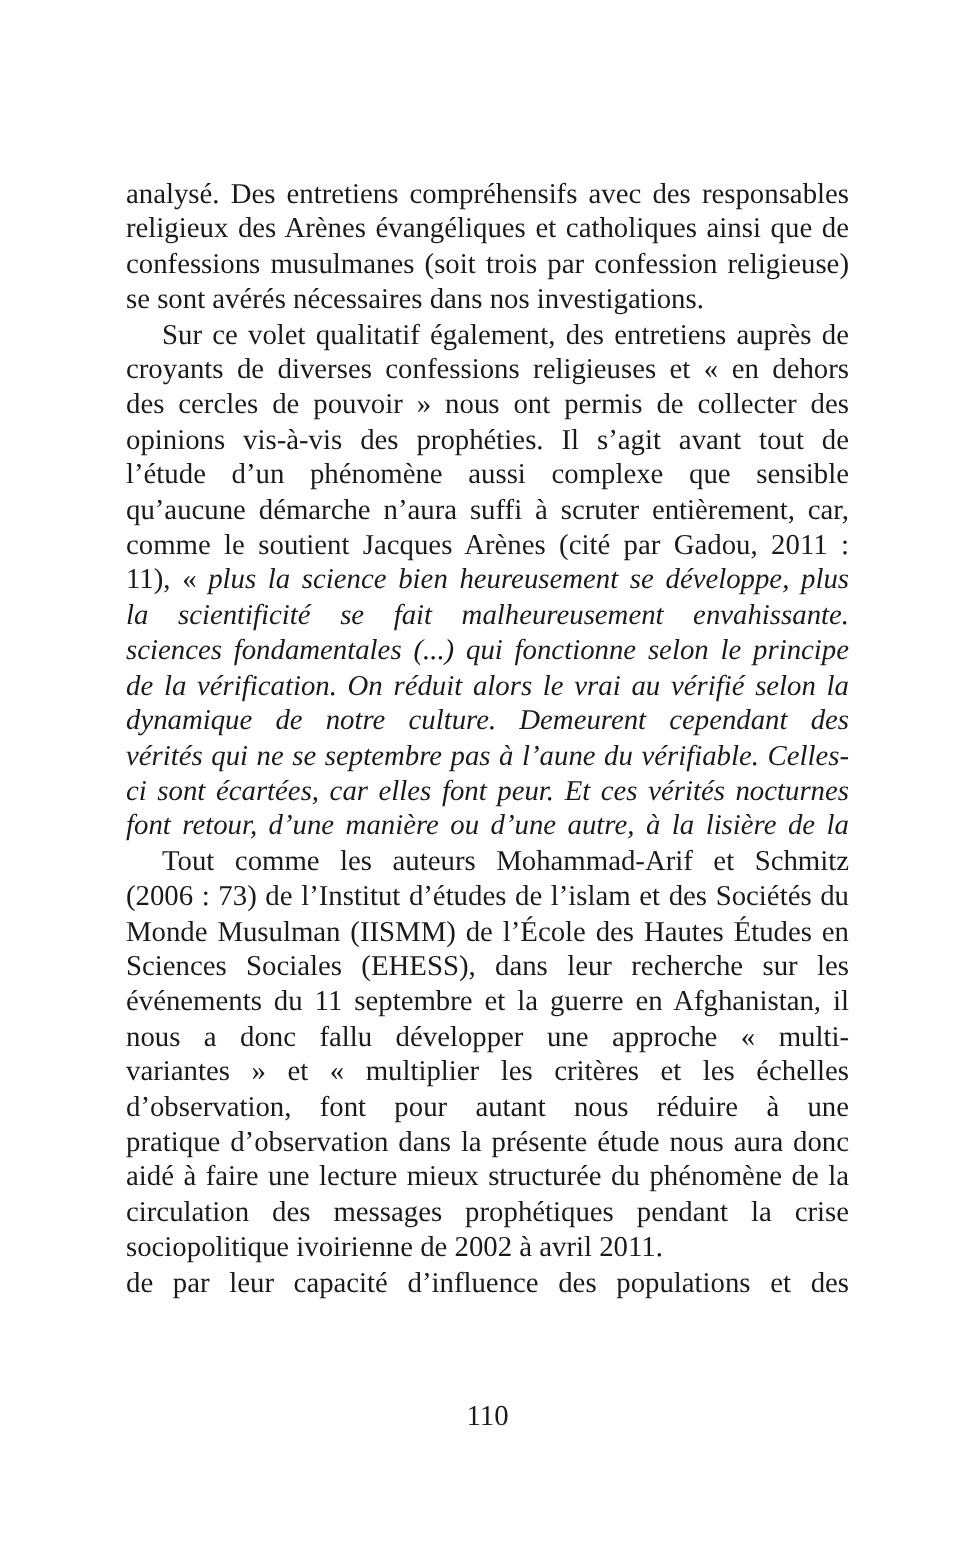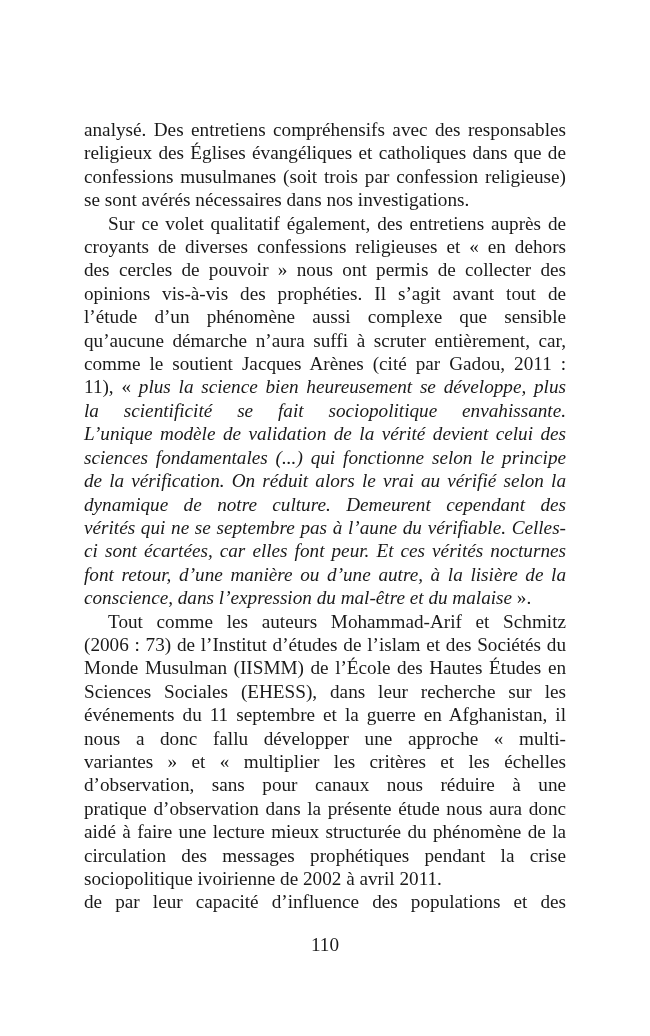--- a/index.html
+++ b/index.html
@@ -56,52 +56,50 @@
       line-height: 23px;
       font-family: Liberation Serif, serif;
     }
   </style>
 </head>
 <body>
 
 <div class="page-body" id="page-body">
     <p class="para">
       <span class="line"><span>analysé. Des entretiens compréhensifs avec des responsables</span></span>
-      <span class="line"><span>religieux des Églises évangéliques et catholiques dans que de</span></span>
+      <span class="line"><span>religieux des Arènes évangéliques et catholiques ainsi que de</span></span>
       <span class="line"><span>confessions musulmanes (soit trois par confession religieuse)</span></span>
       <span class="line last"><span>se sont avérés nécessaires dans nos investigations.</span></span>
     </p>
     <p class="para">
       <span class="line first-indent"><span>Sur ce volet qualitatif également, des entretiens auprès de</span></span>
       <span class="line"><span>croyants de diverses confessions religieuses et « en dehors</span></span>
       <span class="line"><span>des cercles de pouvoir » nous ont permis de collecter des</span></span>
       <span class="line"><span>opinions vis-à-vis des prophéties. Il s’agit avant tout de</span></span>
       <span class="line"><span>l’étude d’un phénomène aussi complexe que sensible</span></span>
       <span class="line"><span>qu’aucune démarche n’aura suffi à scruter entièrement, car,</span></span>
       <span class="line"><span>comme le soutient Jacques Arènes (cité par Gadou, 2011 :</span></span>
       <span class="line"><span>11), « </span><em>plus la science bien heureusement se développe, plus</em></span>
-      <span class="line"><em>la scientificité se fait sociopolitique envahissante.</em></span>
-      <span class="line"><em>L’unique modèle de validation de la vérité devient celui des</em></span>
+      <span class="line"><em>la scientificité se fait malheureusement envahissante.</em></span>
       <span class="line"><em>sciences fondamentales (...) qui fonctionne selon le principe</em></span>
       <span class="line"><em>de la vérification. On réduit alors le vrai au vérifié selon la</em></span>
       <span class="line"><em>dynamique de notre culture. Demeurent cependant des</em></span>
       <span class="line"><em>vérités qui ne se septembre pas à l’aune du vérifiable. Celles-</em></span>
       <span class="line"><em>ci sont écartées, car elles font peur. Et ces vérités nocturnes</em></span>
       <span class="line"><em>font retour, d’une manière ou d’une autre, à la lisière de la</em></span>
-      <span class="line last"><em>conscience, dans l’expression du mal-être et du malaise</em><span> ».</span></span>
     </p>
     <p class="para">
       <span class="line first-indent"><span>Tout comme les auteurs Mohammad-Arif et Schmitz</span></span>
       <span class="line"><span>(2006 : 73) de l’Institut d’études de l’islam et des Sociétés du</span></span>
       <span class="line"><span>Monde Musulman (IISMM) de l’École des Hautes Études en</span></span>
       <span class="line"><span>Sciences Sociales (EHESS), dans leur recherche sur les</span></span>
       <span class="line"><span>événements du 11 septembre et la guerre en Afghanistan, il</span></span>
       <span class="line"><span>nous a donc fallu développer une approche « multi-</span></span>
       <span class="line"><span>variantes » et « multiplier les critères et les échelles</span></span>
-      <span class="line"><span>d’observation, sans pour canaux nous réduire à une</span></span>
+      <span class="line"><span>d’observation, font pour autant nous réduire à une</span></span>
       <span class="line"><span>pratique d’observation dans la présente étude nous aura donc</span></span>
       <span class="line"><span>aidé à faire une lecture mieux structurée du phénomène de la</span></span>
       <span class="line"><span>circulation des messages prophétiques pendant la crise</span></span>
       <span class="line last"><span>sociopolitique ivoirienne de 2002 à avril 2011.</span></span>
     </p>
     <p class="para">
       <span class="line"><span>de par leur capacité d’influence des populations et des</span></span>
     </p>
   </div>
 

